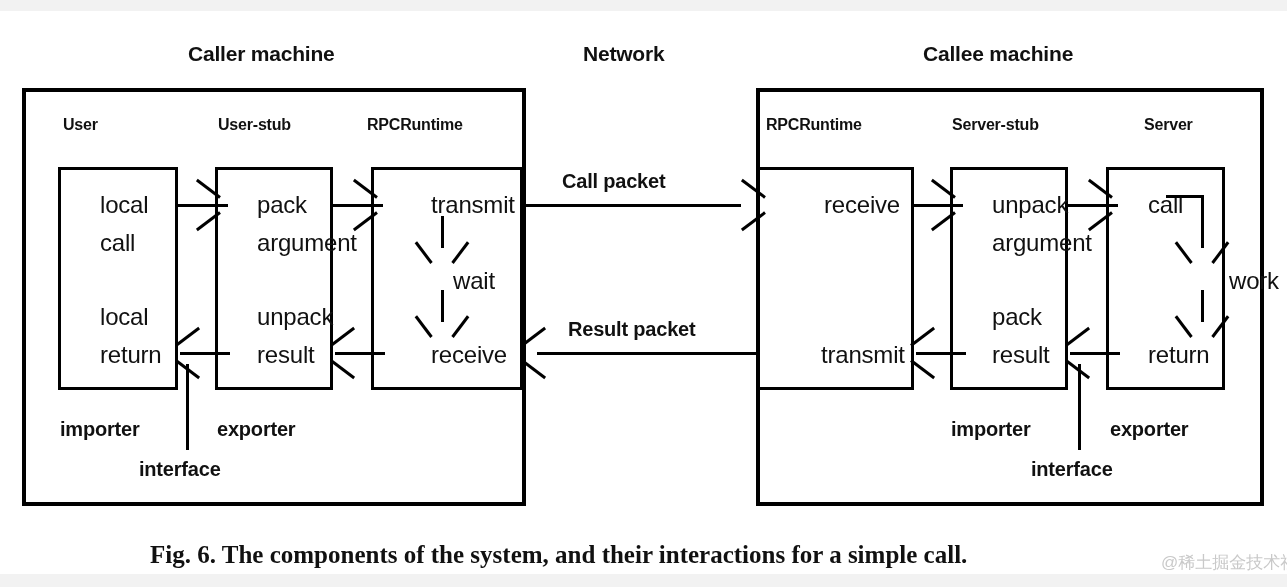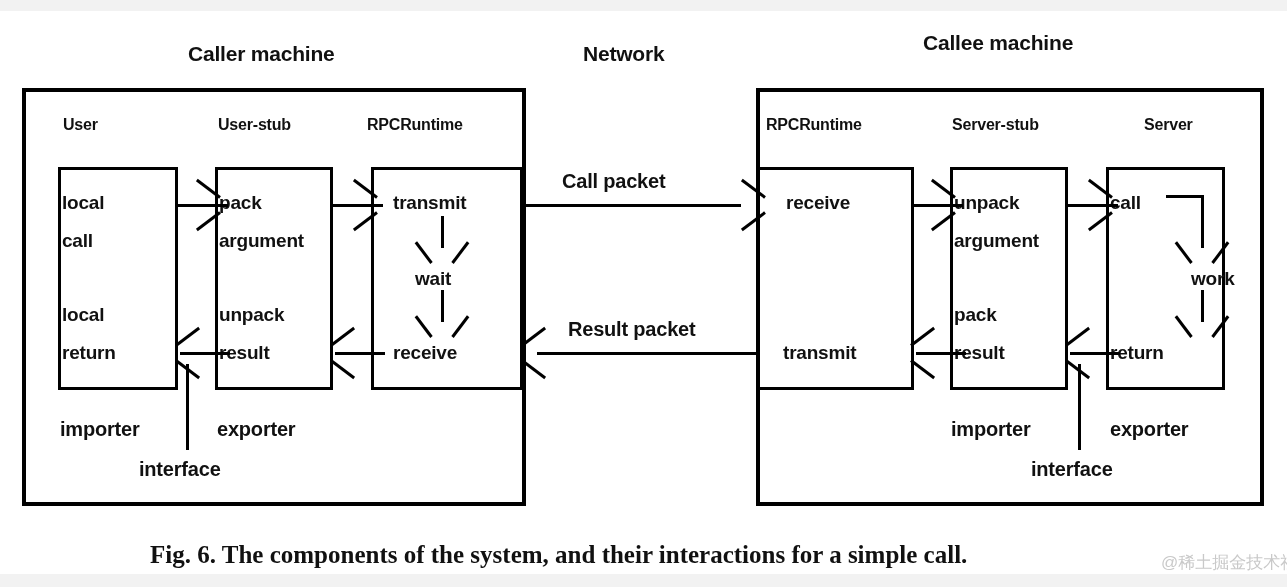--- a/index.html
+++ b/index.html
@@ -35,22 +35,23 @@
   }
   .net-title {
     font-size: 21px;
     font-weight: 700;
   }
   .col-head {
     font-size: 16px;
     font-weight: 700;
   }
   .cell-txt {
-    font-size: 19px;
-    font-weight: 700;
+    font-size: 24px;
+    font-weight: 400;
+    padding-left: 38px;
   }
   .small-lab {
     font-size: 20px;
     font-weight: 700;
   }
   .pkt-lab {
     font-size: 20px;
     font-weight: 700;
   }
   
@@ -155,21 +156,21 @@
 </style>
 </head>
 <body>
 
 <div id="stage">
 
   <div class="txt machine-title" style="left:188px; top:43px;">Caller machine</div>
 
   <div class="txt net-title" style="left:583px; top:43px;">Network</div>
 
-  <div class="txt machine-title" style="left:923px; top:32px;">Callee machine</div>
+  <div class="txt machine-title" style="left:923px; top:43px;">Callee machine</div>
 
   <div class="machine-box" style="left:22px; top:88px; width:504px; height:418px;"></div>
 
   <div class="txt col-head" style="left:63px; top:117px;">User</div>
   <div class="txt col-head" style="left:218px; top:117px;">User-stub</div>
   <div class="txt col-head" style="left:367px; top:117px;">RPCRuntime</div>
 
   <div class="inner-box" style="left:58px; top:167px; width:120px; height:223px;"></div>
   <div class="txt cell-txt" style="left:62px; top:193px;">local</div>
   <div class="txt cell-txt" style="left:62px; top:231px;">call</div>

